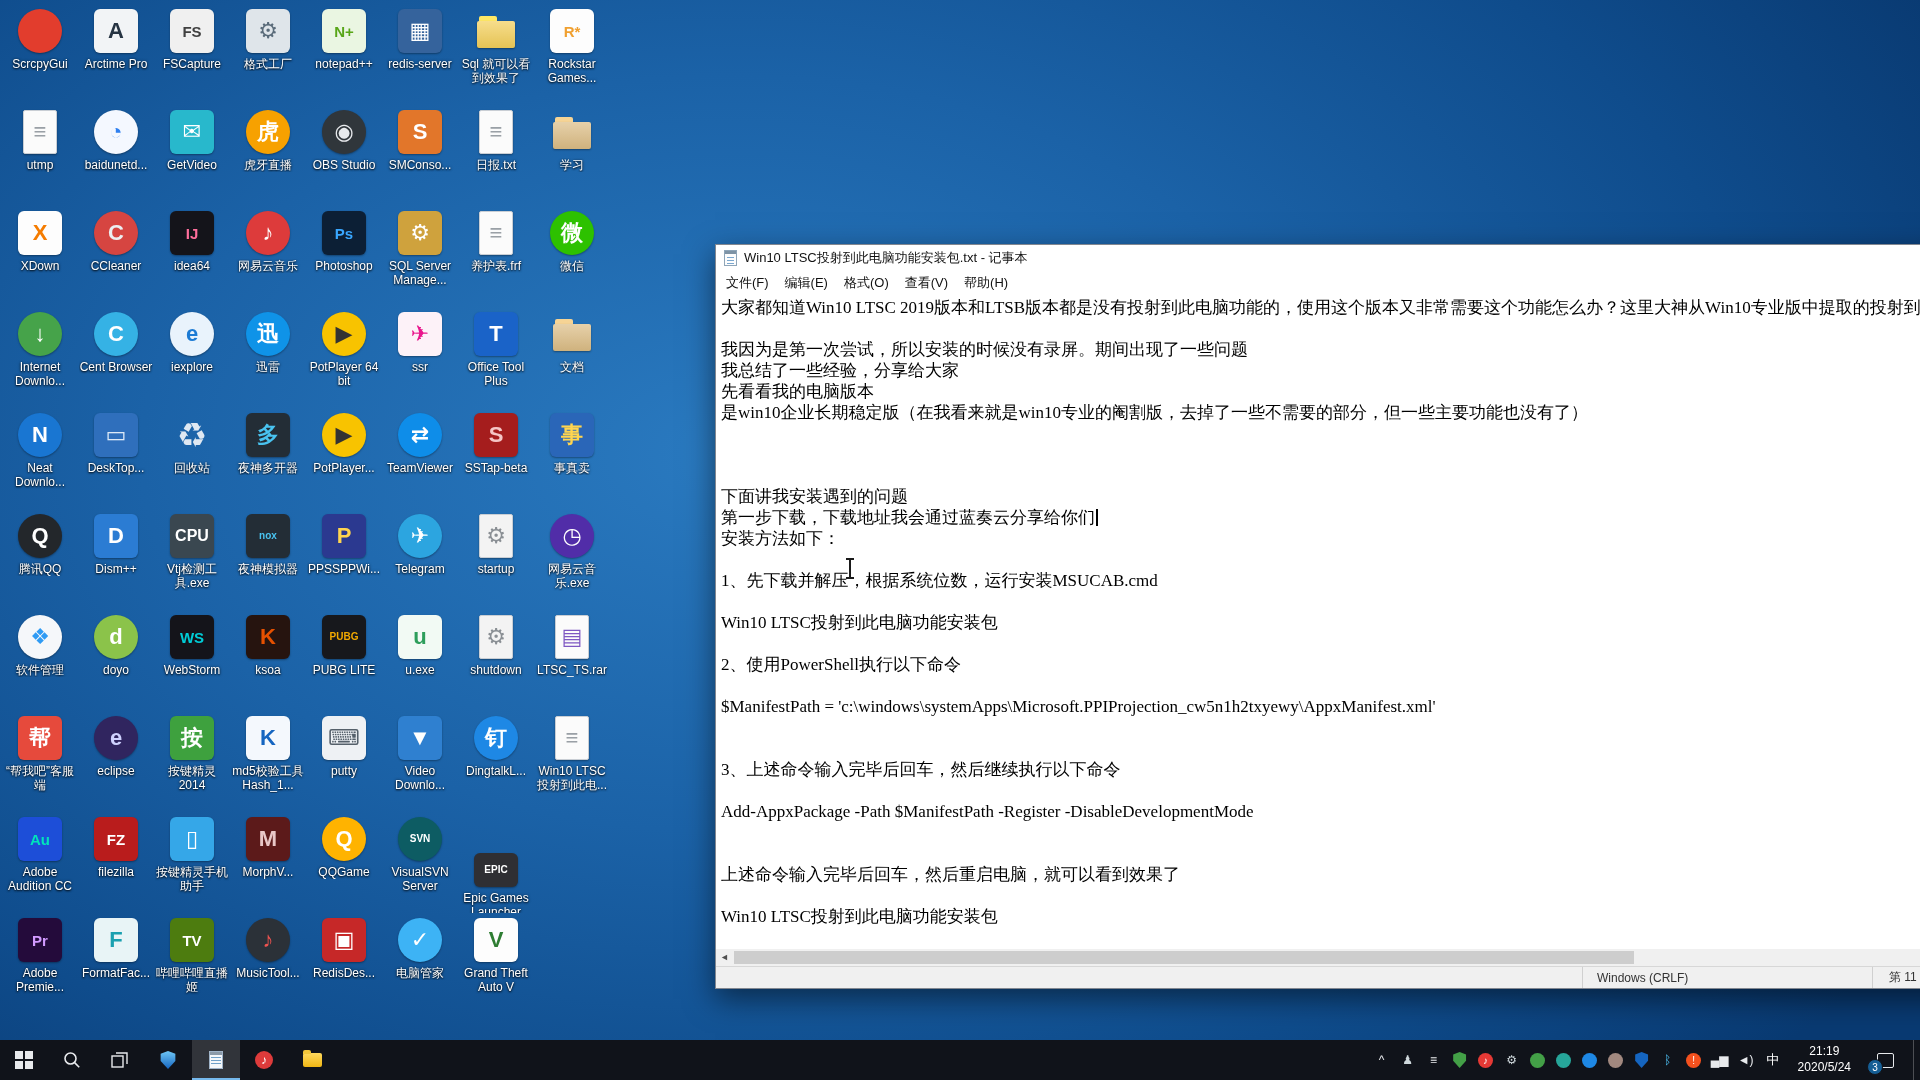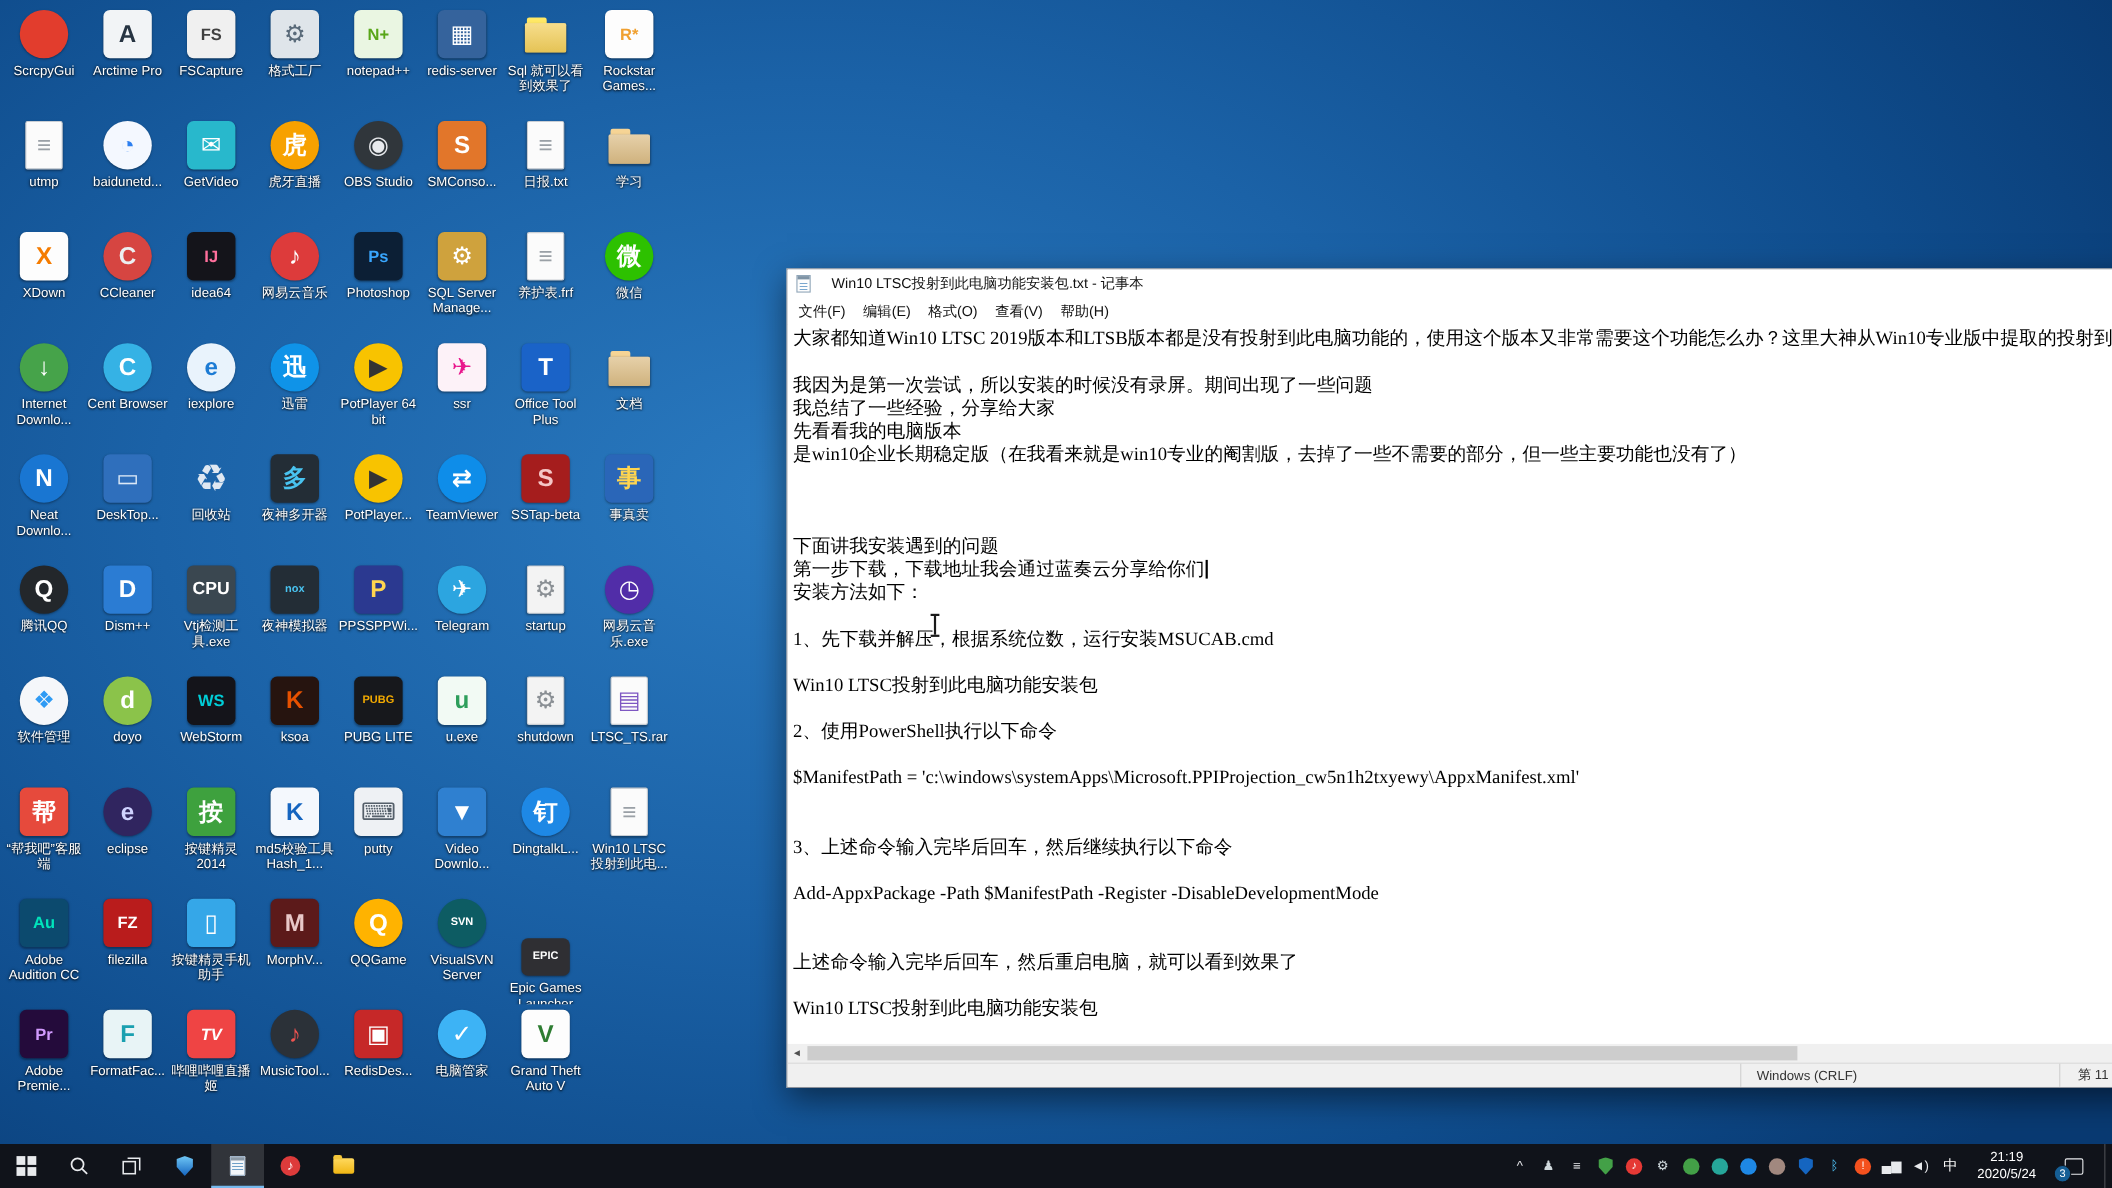--- a/index.html
+++ b/index.html
@@ -43,21 +43,21 @@
   .notepad {
     position:absolute; left:715px; top:244px; width:1290px; height:745px;
     background:#fff; border:1px solid #828790; box-shadow:0 10px 28px rgba(0,0,0,.5);
     display:flex; flex-direction:column; z-index:5;
   }
   .titlebar { height:26px; background:#fff; display:flex; align-items:center; gap:7px; padding-left:8px; flex:0 0 auto; }
   .np-icon { width:13px; height:16px; background:#fdfdfd; border:1px solid #8fa5b8; position:relative; }
   .np-icon::before { content:""; position:absolute; left:0; right:0; top:0; height:3px; background:#7e93a5; }
   .np-icon::after { content:""; position:absolute; left:2px; right:2px; top:6px; height:7px;
     background:repeating-linear-gradient(#7aa7cf 0 1px, transparent 1px 3px); }
-  .title-text { font-size:13px; color:#111; white-space:nowrap;margin-left:12px; }
+  .title-text { font-size:13px; color:#111; white-space:nowrap; }
   .menubar { height:24px; display:flex; align-items:center; padding-left:2px; flex:0 0 auto; background:#fff; }
   .menu-item { font-size:13px; color:#111; padding:3px 8px; white-space:nowrap; }
   .textarea {
     flex:1 1 auto; overflow:hidden; padding:2px 0 0 5px; background:#fff;
     font-family:"Liberation Serif","DejaVu Serif",serif; font-size:17px; color:#000;
   }
   .tl { height:21px; line-height:21px; white-space:pre; }
   .caret { display:inline-block; width:1.5px; height:17px; background:#000; vertical-align:-3px; margin-left:1px; }
   .hscroll { height:17px; background:#f0f0f0; display:flex; align-items:center; flex:0 0 auto; }
   .hs-arrow { width:17px; text-align:center; font-size:9px; color:#505050; line-height:17px; }
@@ -487,21 +487,21 @@
         </div>
         <div class="di-label">DingtalkL...</div>
       </div>
       <div class="di">
         <div class="di-tile doc" style="background: rgb(251, 251, 251);">
           <span class="di-glyph" style="color: rgb(154, 160, 166); font-size: 22px;">≡</span>
         </div>
         <div class="di-label">Win10 LTSC投射到此电...</div>
       </div>
       <div class="di">
-        <div class="di-tile square" style="background: #0c4a6e;">
+        <div class="di-tile square" style="background: #1d4ed8;">
           <span class="di-glyph" style="color: rgb(0, 228, 187); font-size: 15px;">Au</span>
         </div>
         <div class="di-label">Adobe Audition CC</div>
       </div>
       <div class="di">
         <div class="di-tile square" style="background: #b91c1c;">
           <span class="di-glyph" style="color: rgb(255, 255, 255); font-size: 15px;">FZ</span>
         </div>
         <div class="di-label">filezilla</div>
       </div>
@@ -542,21 +542,21 @@
         </div>
         <div class="di-label">Adobe Premie...</div>
       </div>
       <div class="di">
         <div class="di-tile square" style="background: rgb(232, 244, 246);">
           <span class="di-glyph" style="color: rgb(26, 160, 176); font-size: 22px;">F</span>
         </div>
         <div class="di-label">FormatFac...</div>
       </div>
       <div class="di">
-        <div class="di-tile square" style="background: #ef4444; font-style: italic;">
+        <div class="di-tile square" style="background: #4d7c0f;">
           <span class="di-glyph" style="color: rgb(255, 255, 255); font-size: 15px;">TV</span>
         </div>
         <div class="di-label">哔哩哔哩直播姬</div>
       </div>
       <div class="di">
         <div class="di-tile circle" style="background: rgb(43, 49, 56);">
           <span class="di-glyph" style="color: rgb(239, 83, 80); font-size: 22px;">♪</span>
         </div>
         <div class="di-label">MusicTool...</div>
       </div>

